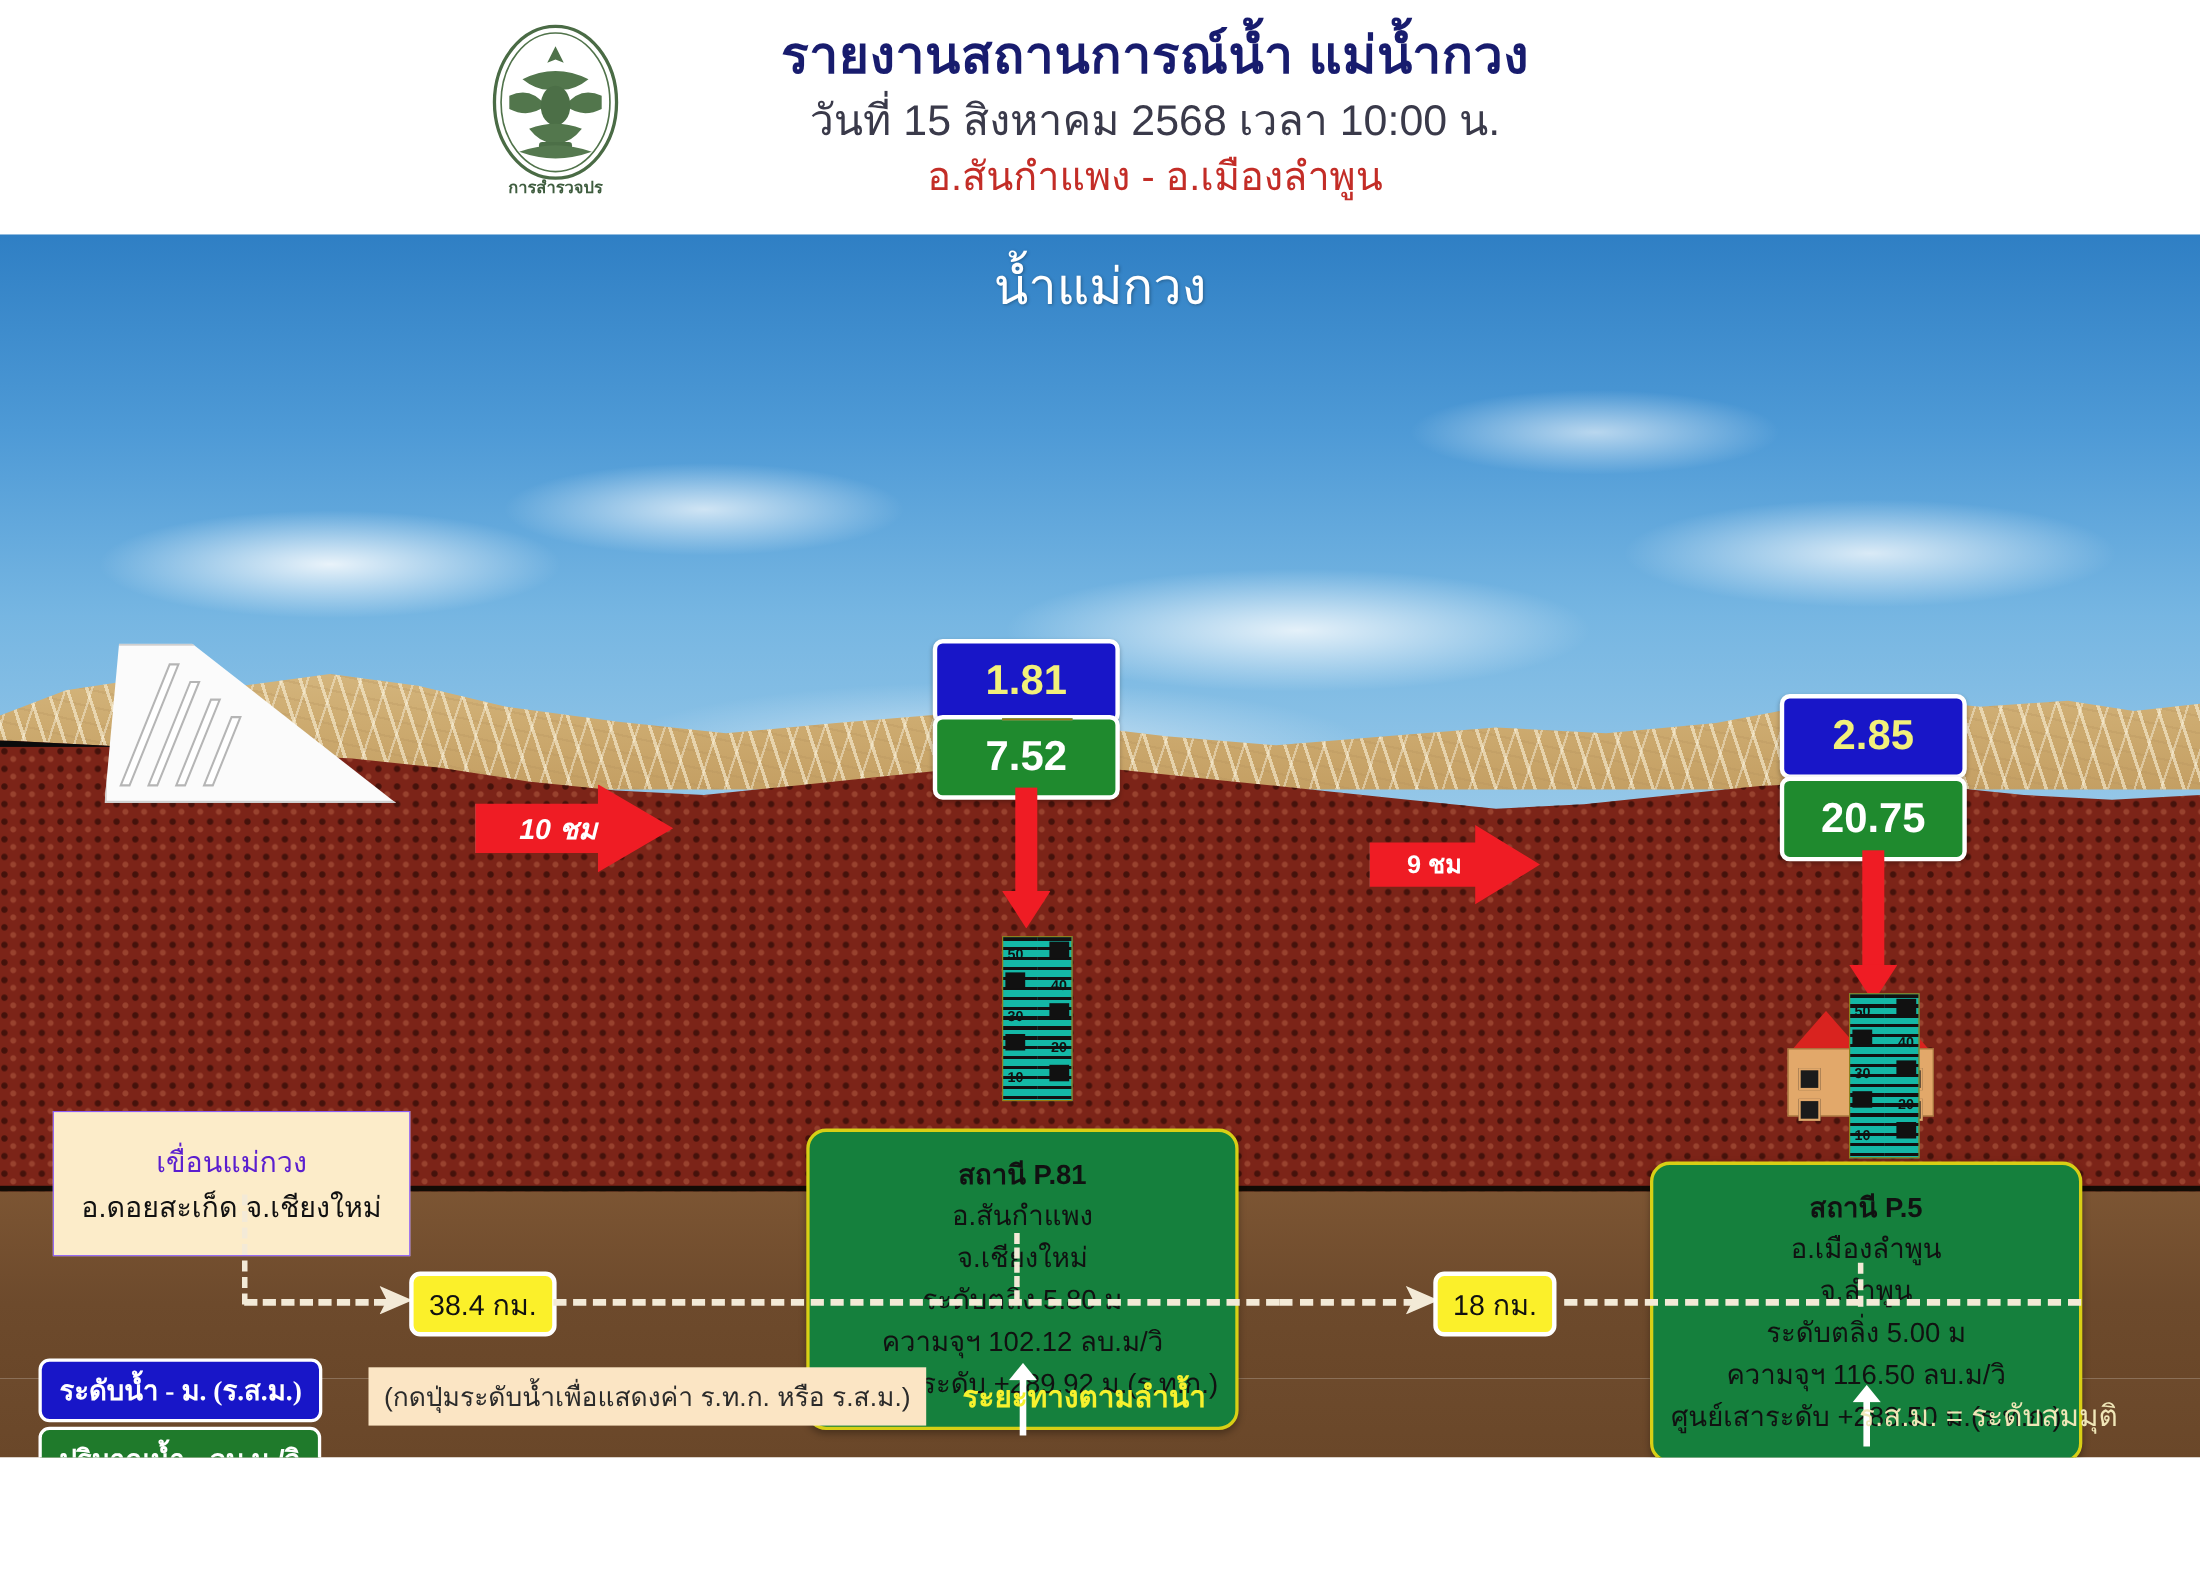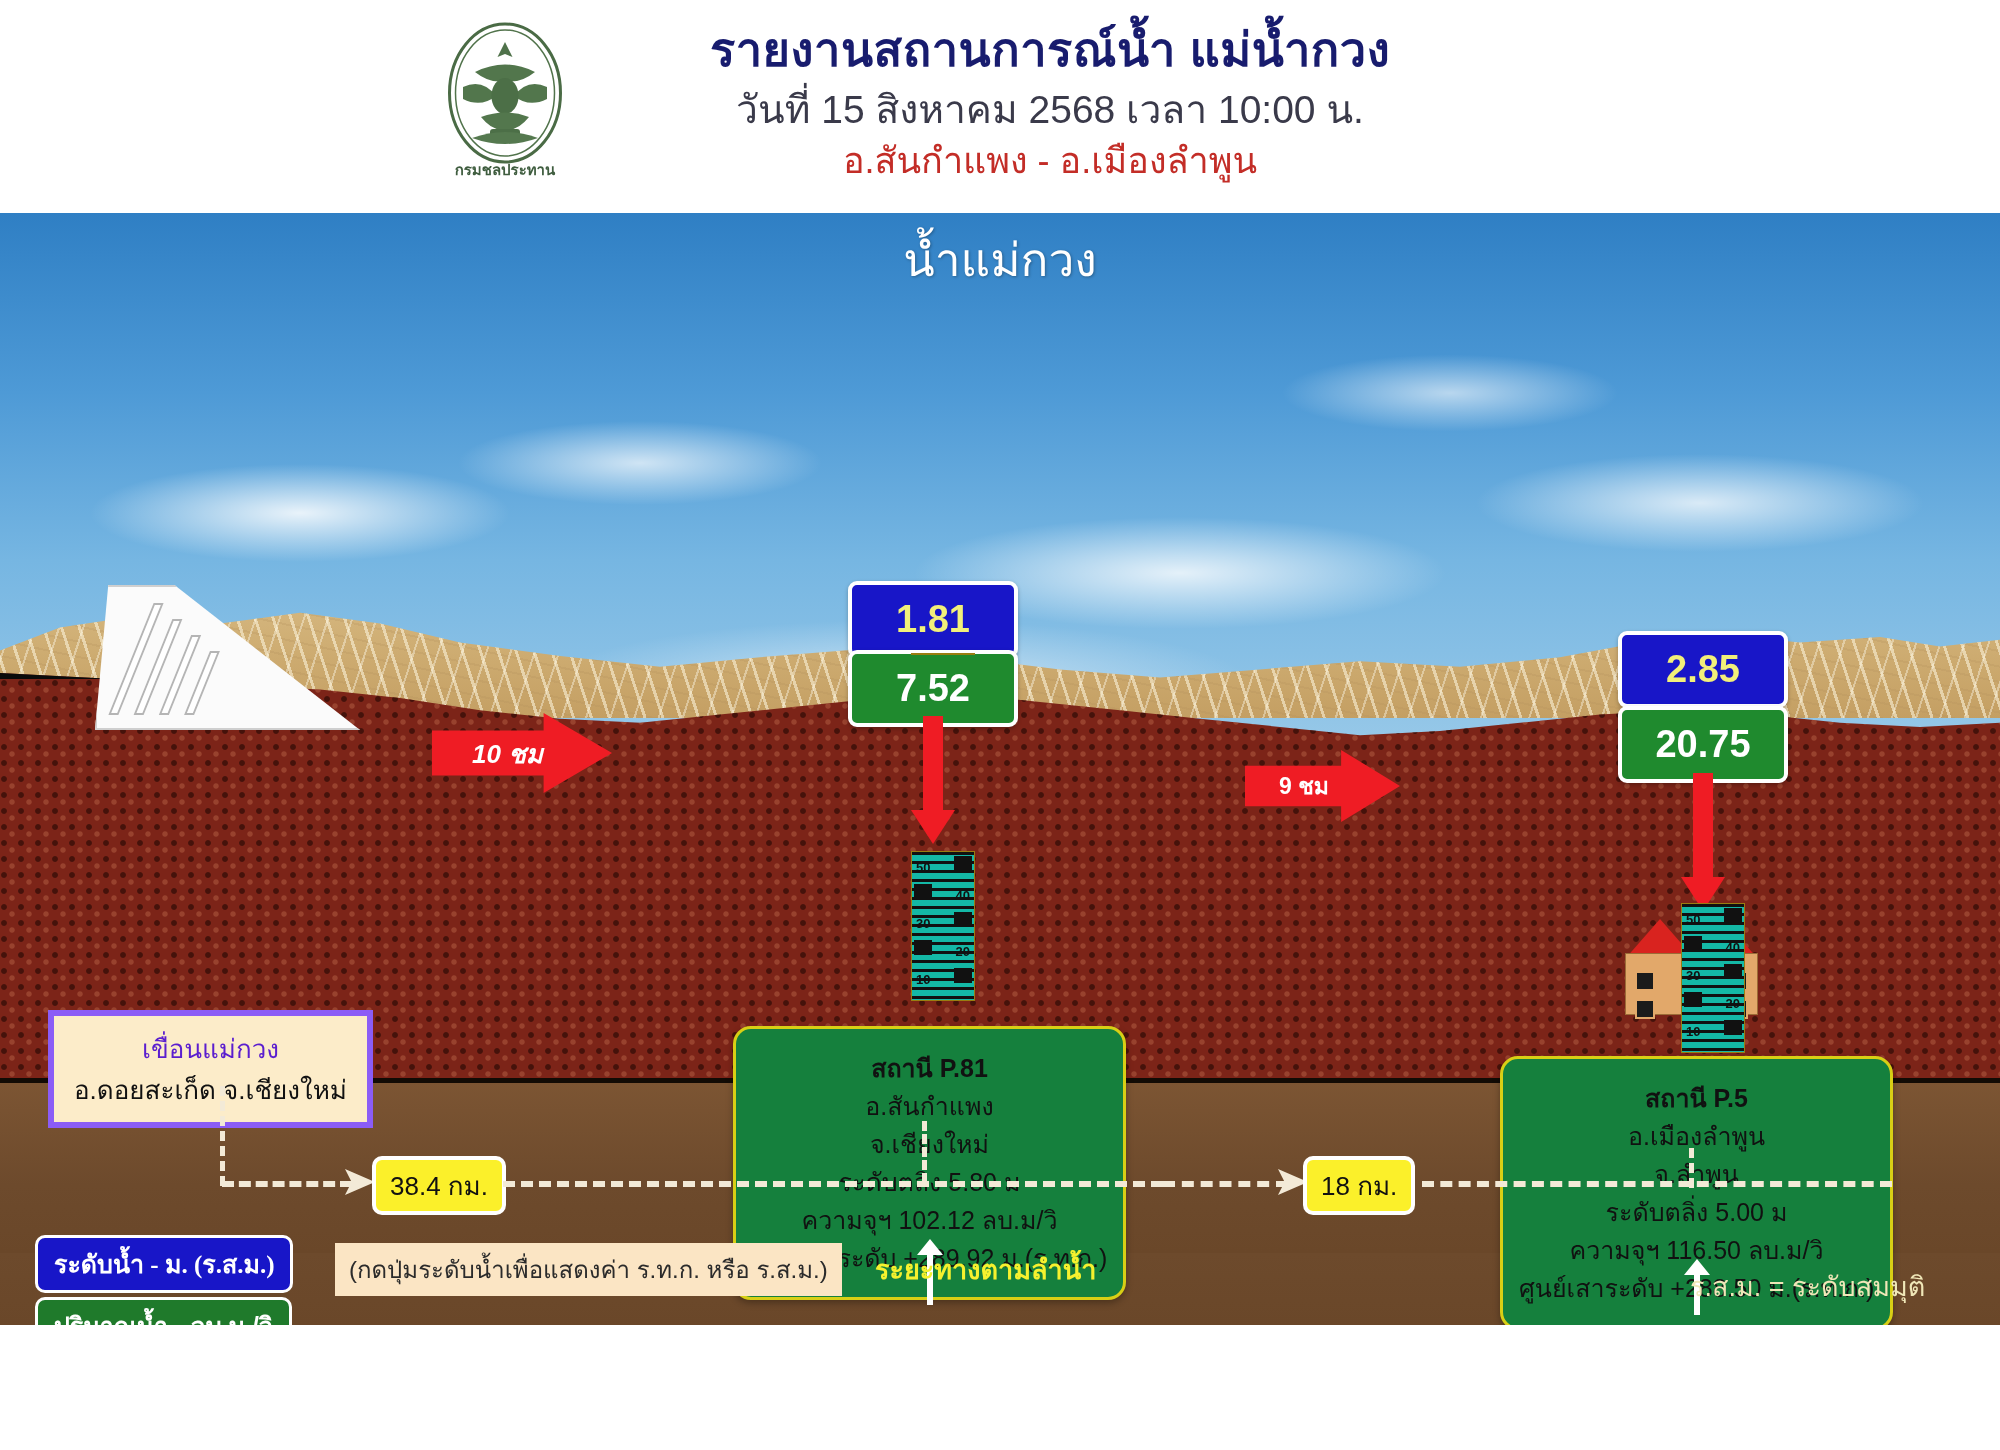--- a/index.html
+++ b/index.html
@@ -187,22 +187,22 @@
   
   .infobox {
     position: absolute; background: #15803d; border: 3px solid #d8cf15;
     border-radius: 18px; padding: 20px 16px; text-align: center;
     box-shadow: 0 3px 7px rgba(0,0,0,0.3);
   }
   .infobox .ln { font-size: 25px; color: #111111; line-height: 1.52; white-space: nowrap; }
   .infobox .ln.head { font-weight: bold; }
 
   .dambox {
-    position: absolute; background: #fcecc9; border: 6px solid #8b5cf6;
-    padding: 12px 16px; text-align: center;
+    position: absolute; background: #fcecc9; border: 1px solid #8b5cf6;
+    padding: 24px 16px; text-align: center;
   }
   .dambox .l1 { font-size: 26px; color: #5b1ecf; }
   .dambox .l2 { font-size: 26px; color: #111; }
 
   
   .up-arrow { position: absolute; width: 16px; }
   .up-arrow .stem {
     position: absolute; left: 5px; bottom: 0; width: 6px; height: 100%;
     background: #ffffff;
   }
@@ -282,21 +282,21 @@
       <ellipse cx="50" cy="50" rx="33" ry="42" fill="none" stroke="#51734b" stroke-width="1"></ellipse>
       <path d="M50 16 L55 26 L50 24 L45 26 Z" fill="#4f724a"></path>
       <path d="M30 36 Q50 26 70 36 Q60 44 50 42 Q40 44 30 36 Z" fill="#52764c"></path>
       <path d="M22 46 Q35 40 44 52 Q34 60 22 54 Z" fill="#52764c"></path>
       <path d="M78 46 Q65 40 56 52 Q66 60 78 54 Z" fill="#52764c"></path>
       <ellipse cx="50" cy="52" rx="9" ry="12" fill="#4c6f47"></ellipse>
       <path d="M34 66 Q50 60 66 66 Q58 76 50 74 Q42 76 34 66 Z" fill="#53774d"></path>
       <rect x="40" y="74" width="20" height="5" rx="2" fill="#4c6f47"></rect>
       <path d="M28 80 Q50 72 72 80 Q50 88 28 80 Z" fill="#55794f"></path>
     </svg>
-    <div class="seal-label">กรมชลประทาน</div>
+    <div class="seal-label">การสำรวจปร</div>
     <div class="title-main">รายงานสถานการณ์น้ำ แม่น้ำกวง</div>
     <div class="title-sub">วันที่ 15 สิงหาคม 2568 เวลา 10:00 น.</div>
     <div class="title-red">อ.สันกำแพง - อ.เมืองลำพูน</div>
   </div>
 
   <div class="scene">
 
     <div class="sky"></div>
     <div class="ground-sand"></div>
     <div class="soil"></div>

